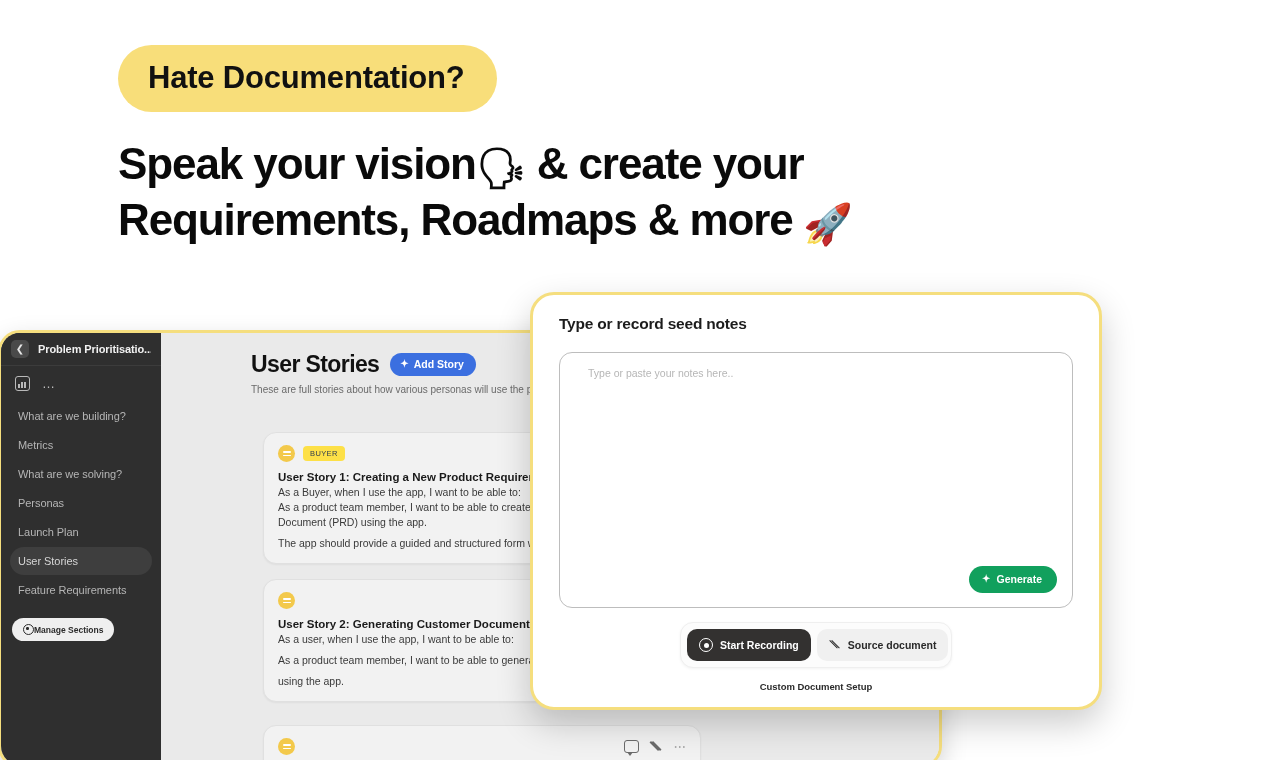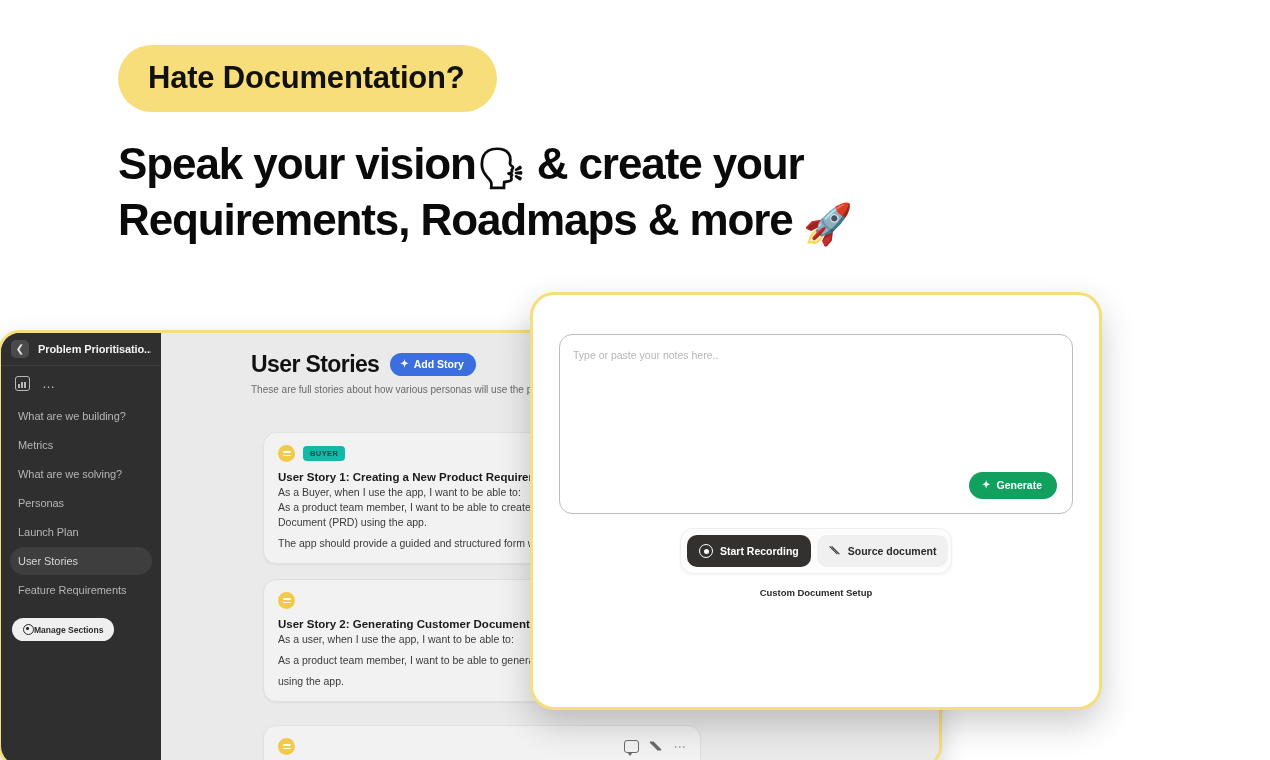--- a/index.html
+++ b/index.html
@@ -106,21 +106,21 @@
     box-sizing:border-box;
   }
   .card-toprow { display:flex; align-items:center; gap:8px; }
   .dot-icon {
     width:17px; height:17px; border-radius:50%; background:#F3C94B;
     display:flex; flex-direction:column; align-items:center; justify-content:center; gap:2px;
     flex:0 0 17px;
   }
   .dot-icon i { display:block; width:8px; height:1.4px; background:#fff; border-radius:1px; }
   .persona-badge {
-    background:#14b8a6; color:#33414f; font-size:7.5px; font-weight:700;
+    background:#fde047; color:#33414f; font-size:7.5px; font-weight:400;
     letter-spacing:0.4px; padding:3px 7px; border-radius:4px;
   }
   .card-actions { margin-left:auto; display:flex; align-items:center; gap:11px; color:#6b6b6b; }
   .ic-comment { width:13px; height:11px; border:1.3px solid #6b6b6b; border-radius:3px; position:relative; }
   .ic-comment::after { content:""; position:absolute; left:2px; bottom:-4px; width:0; height:0;
     border-left:3px solid transparent; border-right:3px solid transparent; border-top:4px solid #6b6b6b; }
   .ic-pencil { width:13px; height:13px; position:relative; }
   .ic-pencil::before { content:""; position:absolute; left:1px; top:1px; width:12px; height:1.5px;
     background:#6b6b6b; transform:rotate(45deg); transform-origin:left top; }
   .ic-pencil::after { content:""; position:absolute; left:3px; top:1px; width:12px; height:1.5px;
@@ -133,24 +133,24 @@
   
   .modal {
     position:absolute; left:530px; top:292px; width:572px; height:418px;
     background:#ffffff; border:3px solid #F5DE7E; border-radius:24px;
     box-shadow: 0 14px 34px rgba(0,0,0,0.20);
     box-sizing:border-box;
     padding:20px 26px 0 26px;
   }
   .modal-title { font-size:15.5px; font-weight:700; color:#1c1c1c; letter-spacing:-0.2px; }
   .notes-box {
-    margin-top:19px; height:180px;
+    margin-top:19px; height:256px;
     border:1px solid #bdbdbd; border-radius:13px;
     position:relative; background:#fff; box-sizing:border-box;
-    padding:14px 13px;
+    padding:14px 28px;
   }
   .notes-placeholder { font-size:10.5px; color:#b6b6b6; }
   .gen-btn {
     position:absolute; right:15px; bottom:14px;
     display:inline-flex; align-items:center; gap:6px;
     background:#11A05D; color:#fff; font-size:10.5px; font-weight:700;
     padding:7px 15px 8px 13px; border-radius:16px;
   }
   .spark { font-size:10px; line-height:1; }
 
@@ -276,20 +276,21 @@
             <span class="ic-pencil"></span>
             <span class="ic-kebab">⋮</span>
           </span>
         </div>
       </div>
 
     </div>
   </div>
 
   <div class="modal">
+    <div class="modal-title">Type or record seed notes</div>
 
     <div class="notes-box">
       <div class="notes-placeholder">Type or paste your notes here..</div>
       <div class="gen-btn">
         <span class="spark">✦</span>
         <span>Generate</span>
       </div>
     </div>
 
     <div class="seg-wrap">

